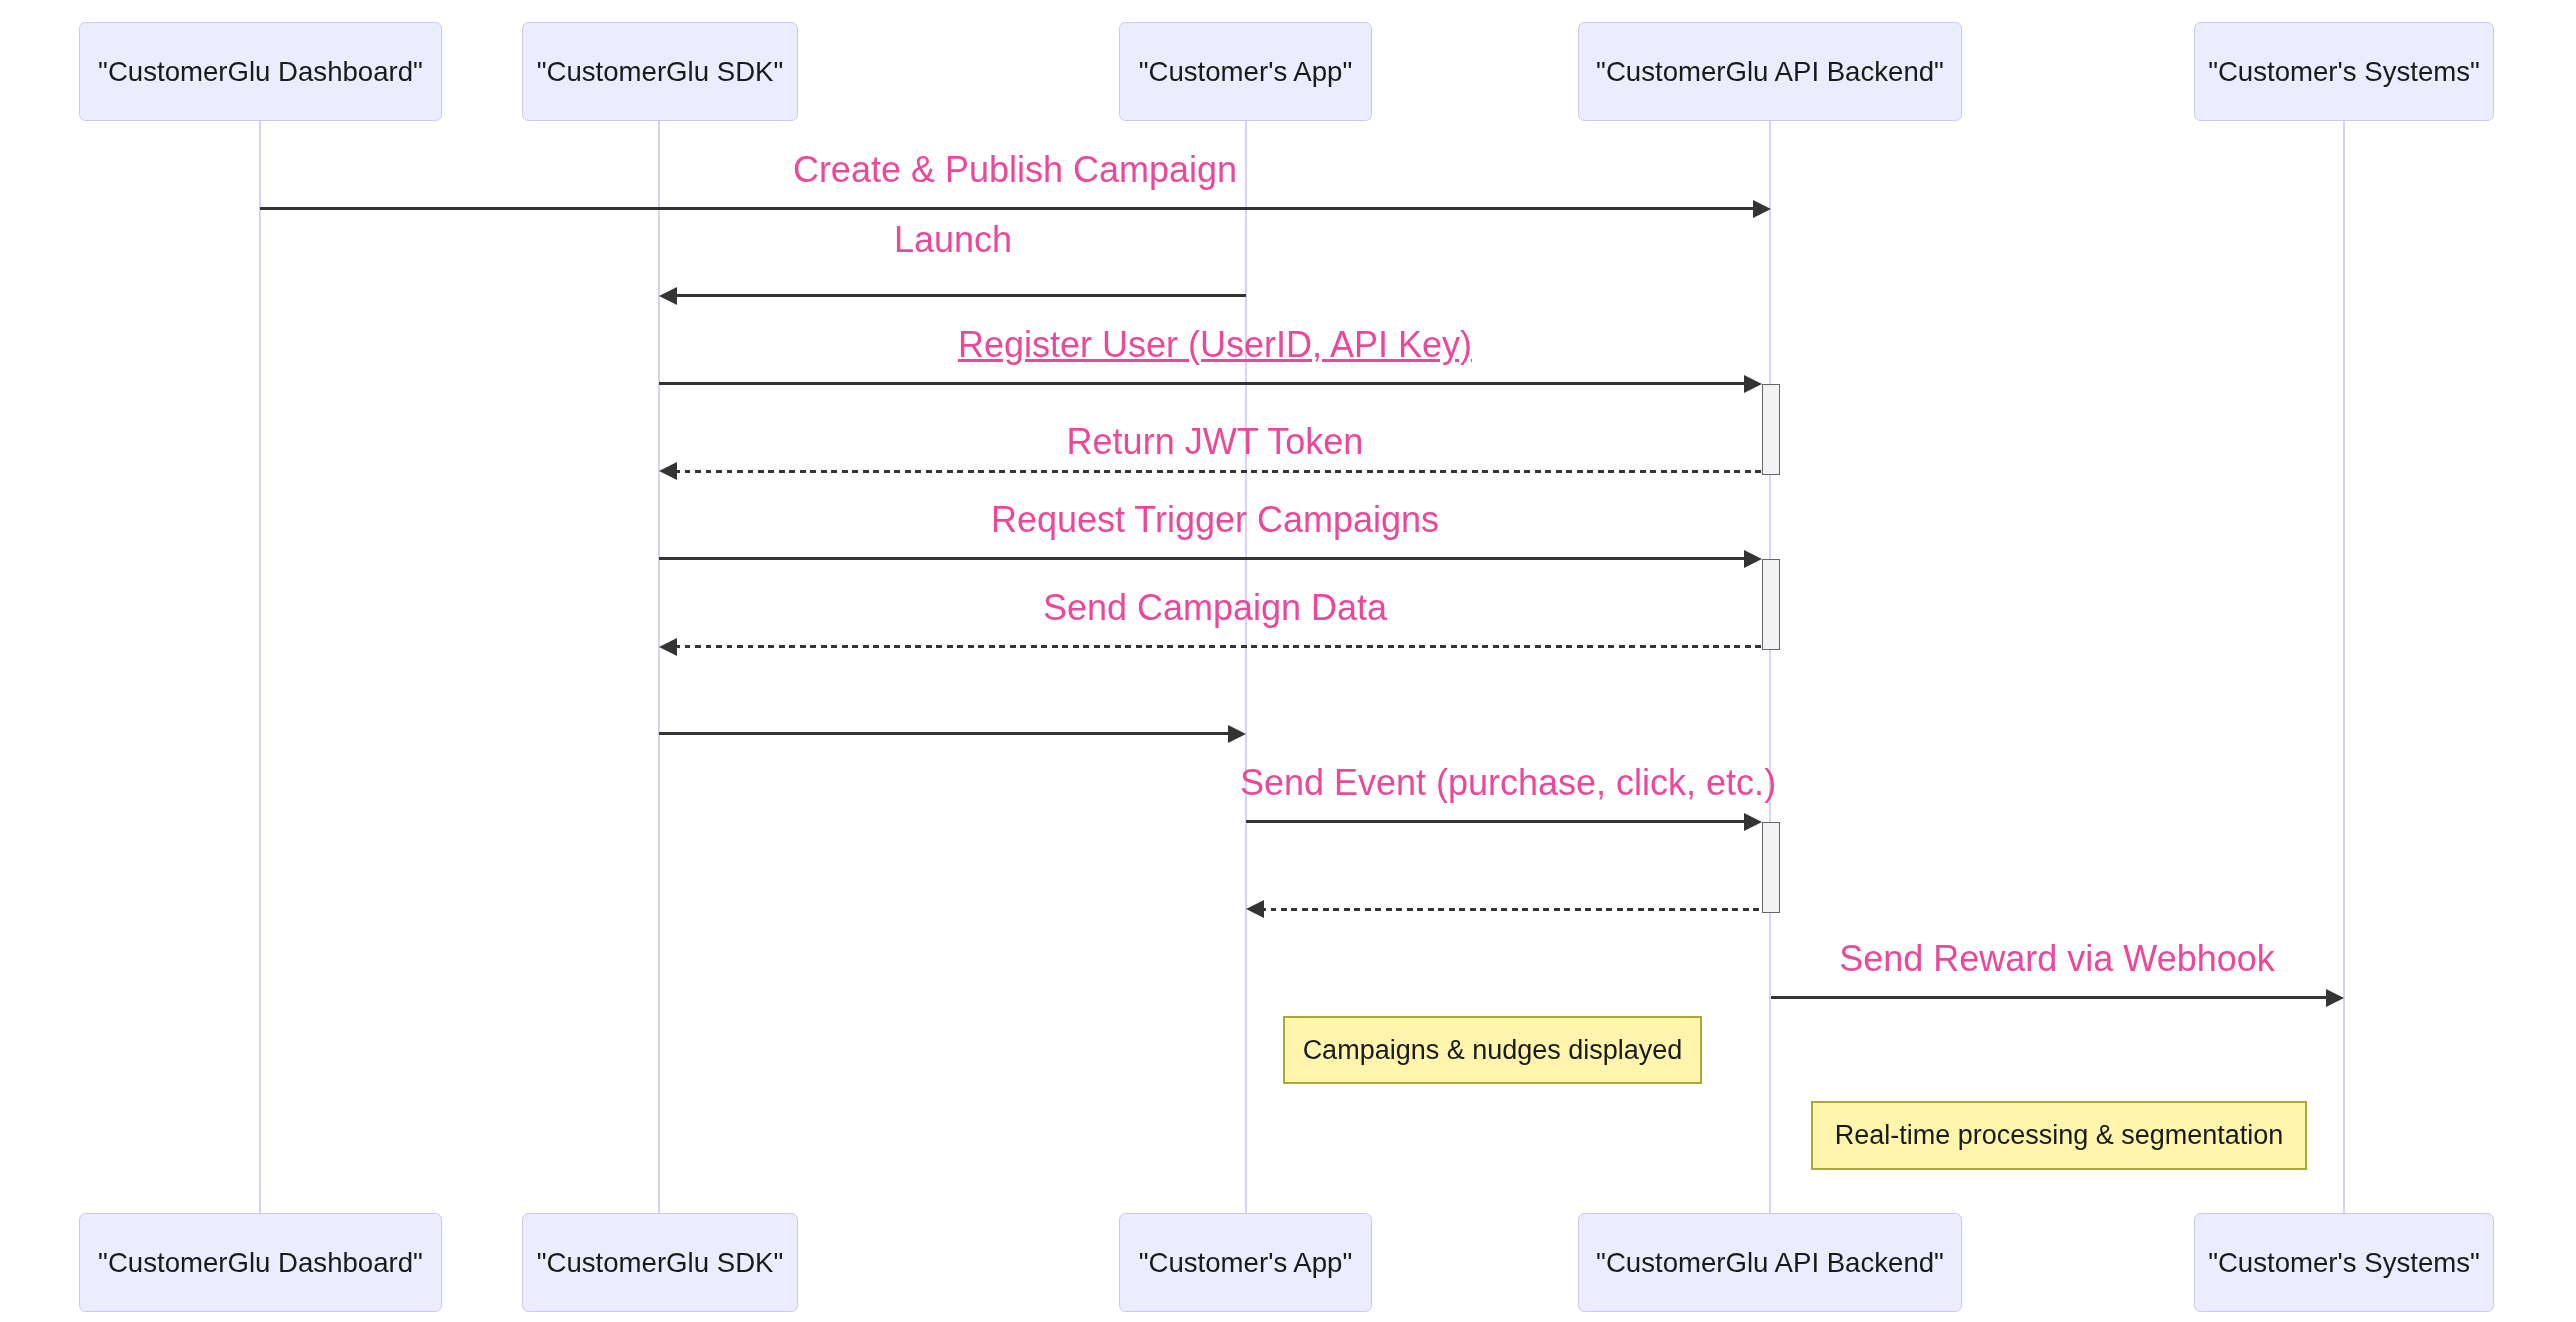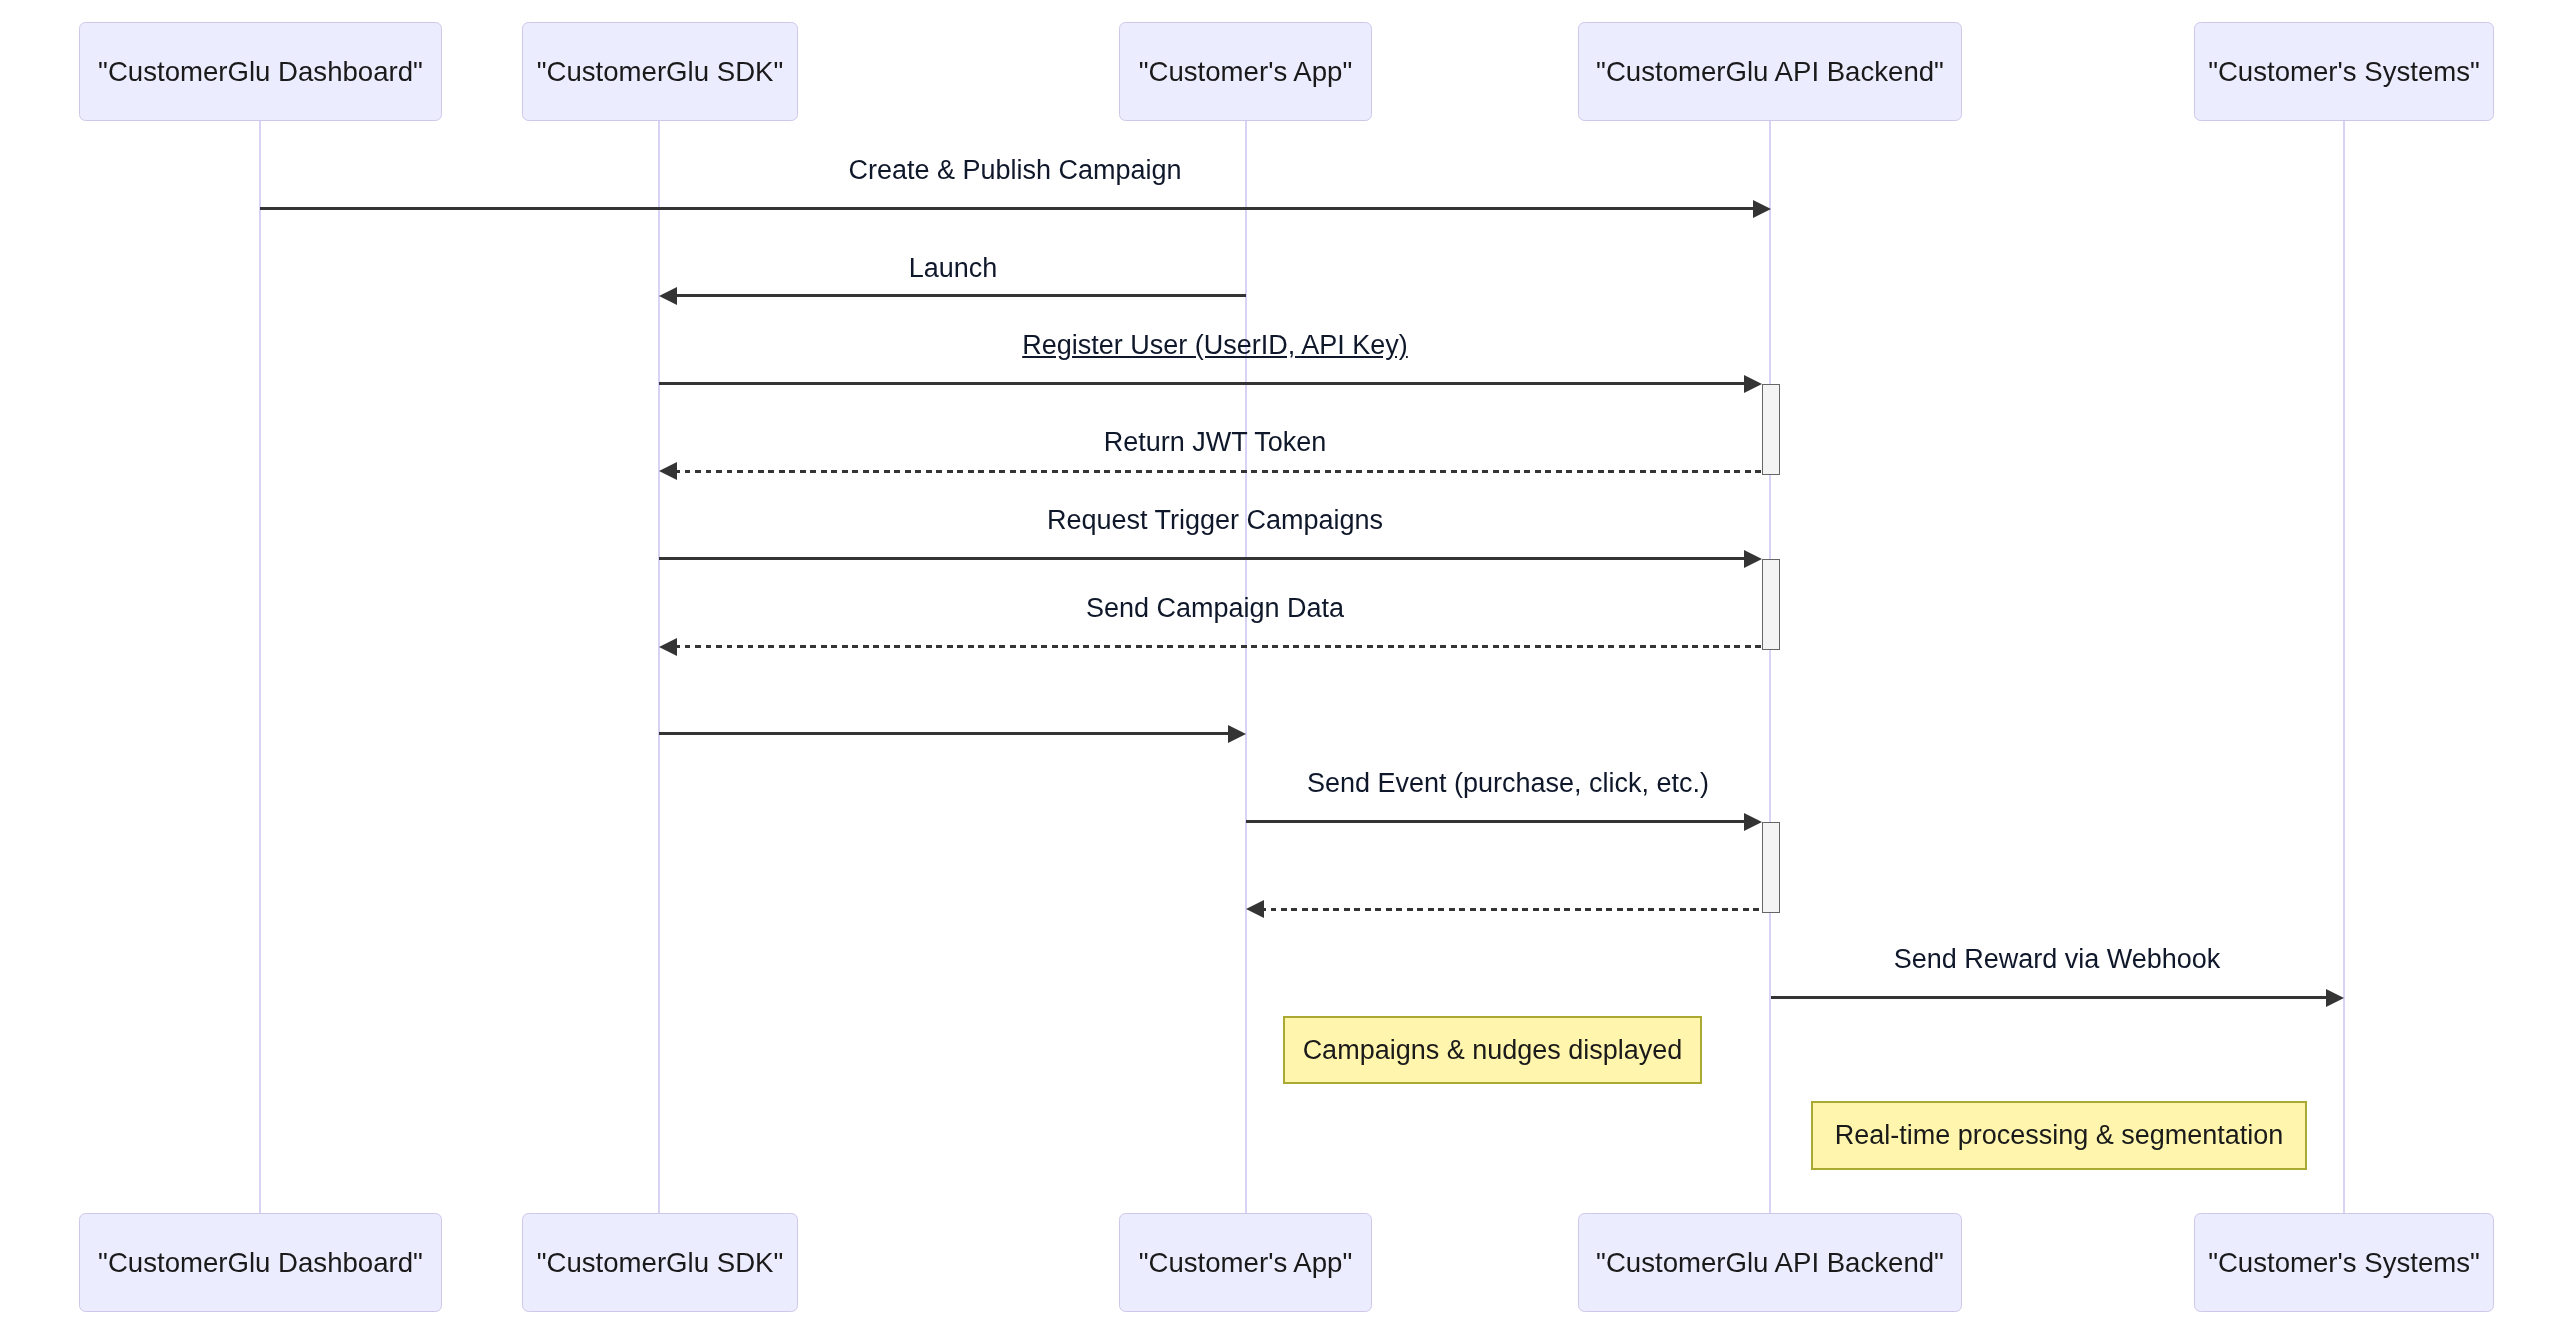--- a/index.html
+++ b/index.html
@@ -48,23 +48,23 @@
     position: absolute;
     width: 0; height: 0;
     border-top: 9px solid transparent;
     border-bottom: 9px solid transparent;
   }
   .arrowhead.right { border-left: 18px solid var(--arrow, #343434); }
   .arrowhead.left  { border-right: 18px solid var(--arrow, #343434); }
   .msg-label {
     position: absolute;
     transform: translateX(-50%);
-    font-size: 27px;
+    font-size: 36px;
     line-height: 36px;
-    color: #0f172a;
+    color: #ec4899;
     white-space: nowrap;
     text-align: left;
   }
   .activation {
     position: absolute;
     width: 18px;
     background: var(--activation-fill, #F4F4F4);
     border: 1.6px solid var(--activation-border, #666666);
     box-sizing: border-box;
   }
@@ -91,21 +91,21 @@
     <div class="lifeline" style="left: 1769px; top: 121px; height: 1093px;"></div>
     <div class="lifeline" style="left: 2343px; top: 121px; height: 1093px;"></div>
     <div class="activation" style="left: 1762px; top: 384px; height: 91px;"></div>
     <div class="activation" style="left: 1762px; top: 559px; height: 91px;"></div>
     <div class="activation" style="left: 1762px; top: 822px; height: 91px;"></div>
     <div class="msg-line-solid" style="left: 260px; top: 207px; width: 1496px;"></div>
     <div class="arrowhead right" style="left: 1753px; top: 200px;"></div>
     <div class="msg-label" style="left: 1015px; top: 152px;">Create &amp; Publish Campaign</div>
     <div class="msg-line-solid" style="left: 674px; top: 294px; width: 572px;"></div>
     <div class="arrowhead left" style="left: 659px; top: 287px;"></div>
-    <div class="msg-label" style="left: 953px; top: 250px;">Launch</div>
+    <div class="msg-label" style="left: 953px; top: 222px;">Launch</div>
     <div class="msg-line-solid" style="left: 659px; top: 382px; width: 1088px;"></div>
     <div class="arrowhead right" style="left: 1744px; top: 375px;"></div>
     <div class="msg-label" style="left: 1215px; top: 327px; text-decoration: underline;">Register User (UserID, API Key)</div>
     <div class="msg-line-dashed" style="left: 674px; top: 470px; width: 1088px;"></div>
     <div class="arrowhead left" style="left: 659px; top: 462px;"></div>
     <div class="msg-label" style="left: 1215px; top: 424px;">Return JWT Token</div>
     <div class="msg-line-solid" style="left: 659px; top: 557px; width: 1088px;"></div>
     <div class="arrowhead right" style="left: 1744px; top: 550px;"></div>
     <div class="msg-label" style="left: 1215px; top: 502px;">Request Trigger Campaigns</div>
     <div class="msg-line-dashed" style="left: 674px; top: 645px; width: 1088px;"></div>

